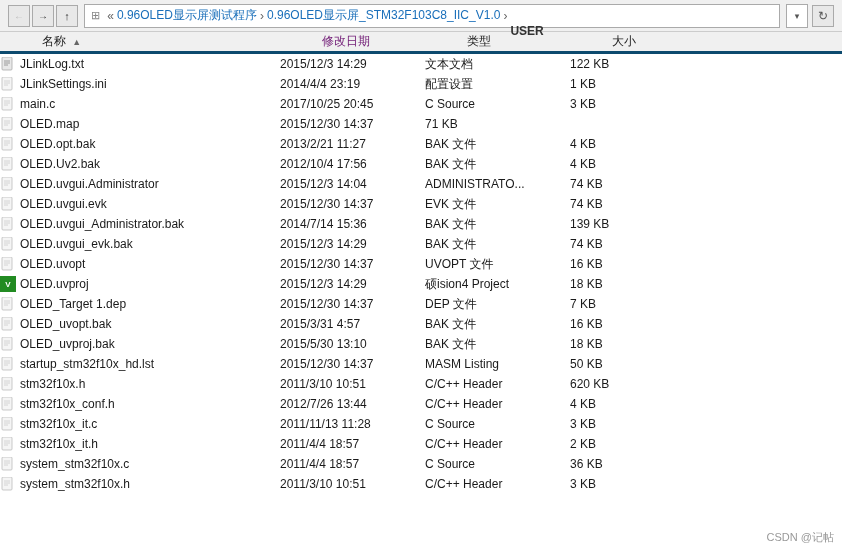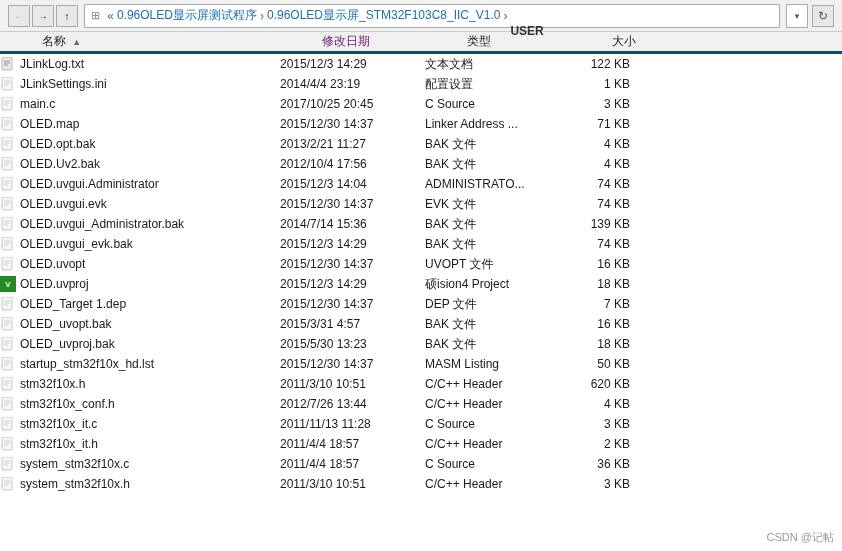--- a/index.html
+++ b/index.html
@@ -144,21 +144,20 @@
       font-size: 12px;
       color: #1a1a1a;
       white-space: nowrap;
       overflow: hidden;
       text-overflow: ellipsis;
     }
     .file-cell-size {
       width: 80px;
       font-size: 12px;
       color: #1a1a1a;
-      text-align: right;
       padding-right: 20px;
     }
 
     
     .watermark {
       position: fixed;
       bottom: 6px;
       right: 8px;
       font-size: 11px;
       color: #999;
@@ -247,21 +246,20 @@
       <span class="file-icon">
         <svg width="14" height="14" viewBox="0 0 14 14">
           <rect x="1" y="0" width="10" height="13" rx="1" fill="#f5f5f5" stroke="#bbb" stroke-width="0.8"></rect>
           <line x1="3" y1="4" x2="9" y2="4" stroke="#ccc" stroke-width="0.8"></line>
           <line x1="3" y1="6" x2="9" y2="6" stroke="#ccc" stroke-width="0.8"></line>
           <line x1="3" y1="8" x2="7" y2="8" stroke="#ccc" stroke-width="0.8"></line>
         </svg>
       </span>
       <span class="file-cell-name">OLED.map</span>
       <span class="file-cell-date">2015/12/30 14:37</span>
-      <span class="file-cell-type">Linker Address ...</span>
       <span class="file-cell-size">71 KB</span>
     </div>
     <div class="file-row">
       <span class="file-icon">
         <svg width="14" height="14" viewBox="0 0 14 14">
           <rect x="1" y="0" width="10" height="13" rx="1" fill="#f5f5f5" stroke="#bbb" stroke-width="0.8"></rect>
           <line x1="3" y1="4" x2="9" y2="4" stroke="#ccc" stroke-width="0.8"></line>
           <line x1="3" y1="6" x2="9" y2="6" stroke="#ccc" stroke-width="0.8"></line>
           <line x1="3" y1="8" x2="7" y2="8" stroke="#ccc" stroke-width="0.8"></line>
         </svg>
@@ -393,21 +391,21 @@
     <div class="file-row">
       <span class="file-icon">
         <svg width="14" height="14" viewBox="0 0 14 14">
           <rect x="1" y="0" width="10" height="13" rx="1" fill="#f5f5f5" stroke="#bbb" stroke-width="0.8"></rect>
           <line x1="3" y1="4" x2="9" y2="4" stroke="#ccc" stroke-width="0.8"></line>
           <line x1="3" y1="6" x2="9" y2="6" stroke="#ccc" stroke-width="0.8"></line>
           <line x1="3" y1="8" x2="7" y2="8" stroke="#ccc" stroke-width="0.8"></line>
         </svg>
       </span>
       <span class="file-cell-name">OLED_uvproj.bak</span>
-      <span class="file-cell-date">2015/5/30 13:23</span>
+      <span class="file-cell-date">2015/5/30 13:10</span>
       <span class="file-cell-type">BAK 文件</span>
       <span class="file-cell-size">18 KB</span>
     </div>
     <div class="file-row">
       <span class="file-icon">
         <svg width="14" height="14" viewBox="0 0 14 14">
           <rect x="1" y="0" width="10" height="13" rx="1" fill="#f5f5f5" stroke="#bbb" stroke-width="0.8"></rect>
           <line x1="3" y1="4" x2="9" y2="4" stroke="#ccc" stroke-width="0.8"></line>
           <line x1="3" y1="6" x2="9" y2="6" stroke="#ccc" stroke-width="0.8"></line>
           <line x1="3" y1="8" x2="7" y2="8" stroke="#ccc" stroke-width="0.8"></line>

